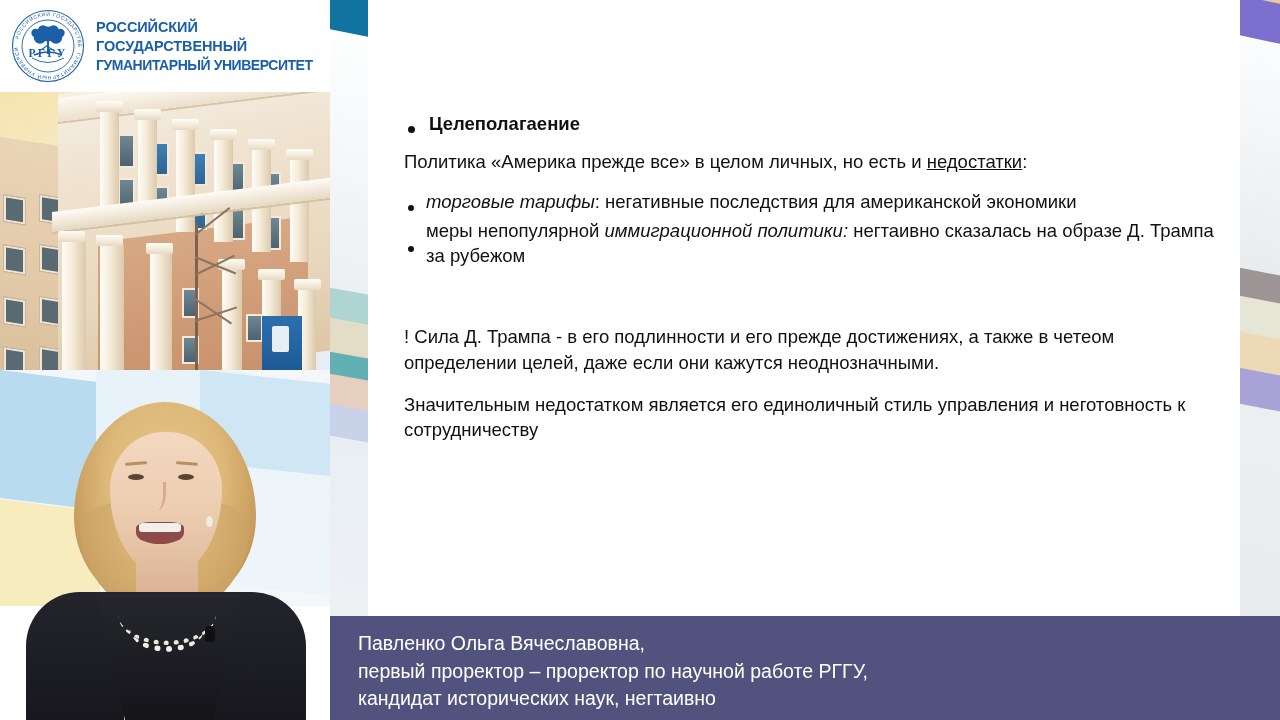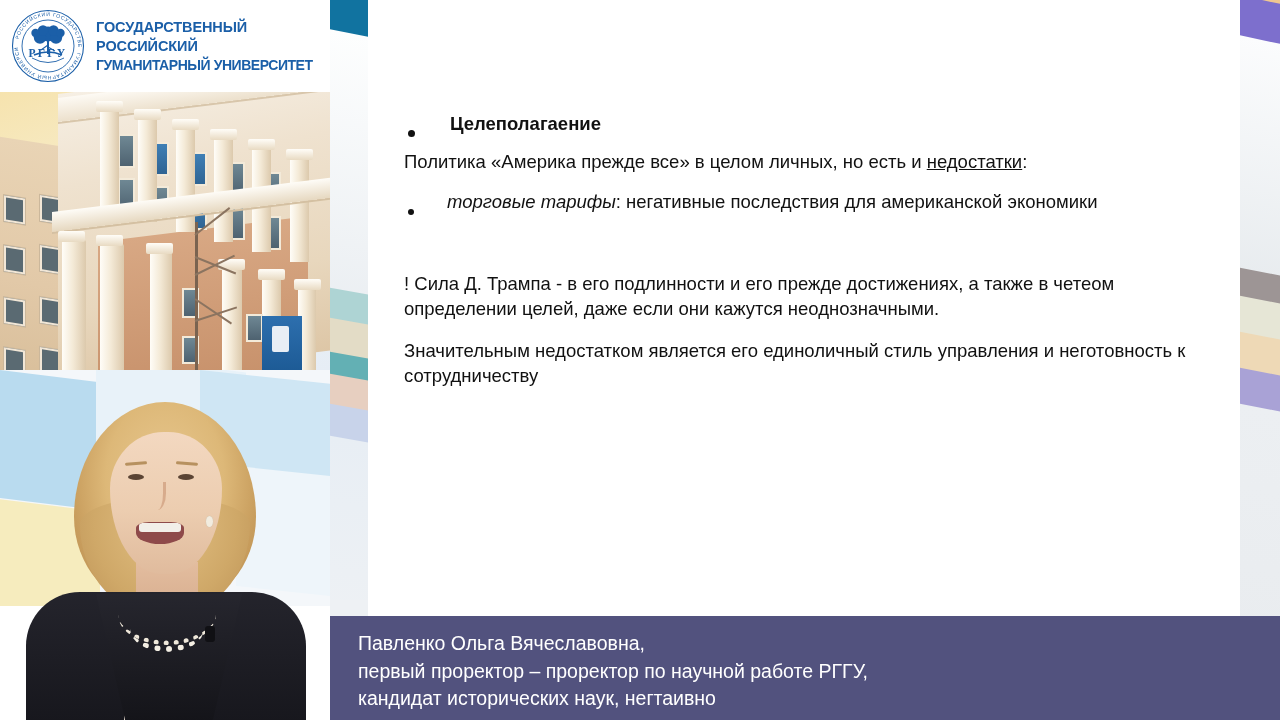--- a/index.html
+++ b/index.html
@@ -292,21 +292,21 @@
   #slide {
     position: absolute; left: 368px; top: 0;
     width: 872px; height: 720px;
     background: #ffffff;
   }
   #slide-body {
     position: absolute; left: 36px; top: 112px;
     width: 812px;
     color: #111111;
   }
-  .s-bullet-row { display: flex; align-items: flex-end; gap: 21px; }
+  .s-bullet-row { display: flex; align-items: center; }
   .s-dot {
     flex: 0 0 auto;
     width: 7px; height: 7px; border-radius: 50%;
     background: #111111;
     margin: 11px 14px 0 4px;
   }
   .s-dot.sub { margin: 10px 12px 0 4px; width:6px; height:6px; }
   .s-heading {
     font-size: 18.5px; font-weight: bold; line-height: 1.35;
   }
@@ -395,22 +395,22 @@
             <circle cx="50.5" cy="25" r="4.2"></circle>
           </g>
           <path d="M37 33 L37 46 L39 46 L39 33 Z" fill="#1b5fa8"></path>
           <path d="M38 37 L31 42 M38 39 L45 43" stroke="#1b5fa8" stroke-width="1.1" fill="none"></path>
           <path d="M24 47 q14 -6 28 0" stroke="#1b5fa8" stroke-width="1.6" fill="none"></path>
           <text x="38" y="49" text-anchor="middle" font-size="11.5" font-weight="bold" fill="#1b5fa8" font-family="'Liberation Serif',serif" letter-spacing="2.2">РГГУ</text>
           <path d="M22 50 q16 9 32 0" stroke="#1b5fa8" stroke-width="0.9" fill="none"></path>
         </svg>
       </div>
       <div id="logo-text">
+        <div>РОССИЙСКИЙ</div>
         <div>ГОСУДАРСТВЕННЫЙ</div>
-        <div>РОССИЙСКИЙ</div>
         <div class="l3">ГУМАНИТАРНЫЙ УНИВЕРСИТЕТ</div>
       </div>
     </div>
 
     <div id="building-photo">
       <div class="bp-sky"></div>
 
       <div class="bp-wing">
         <div class="win" style="left:8px;  top:58px;"></div>
         <div class="win" style="left:44px; top:52px;"></div>
@@ -524,20 +524,24 @@
 
       <p class="s-para">
         <span>Политика «Америка прежде все» в целом личных, но есть и </span><span class="u">недостатки</span><span>:</span>
       </p>
 
       <div class="s-sublist">
         <div class="s-bullet-row">
           <span class="s-dot sub"></span>
           <span class="s-sub"><em>торговые тарифы</em><span>: негативные последствия для американской экономики</span></span>
         </div>
+        <div class="s-bullet-row">
+          <span class="s-dot sub"></span>
+          <span class="s-sub"><span>меры непопулярной </span><em>иммиграционной политики:</em><span> негтаивно сказалась на образе Д. Трампа за рубежом</span></span>
+        </div>
       </div>
 
       <div class="s-block2">
         <p class="s-note">! Сила Д. Трампа - в его подлинности и его прежде достижениях,  а также в четеом определении целей, даже если они кажутся неоднозначными.</p>
         <p class="s-note2">Значительным недостатком является его единоличный стиль управления и неготовность к сотрудничеству</p>
       </div>
 
     </div>
   </div>
 

